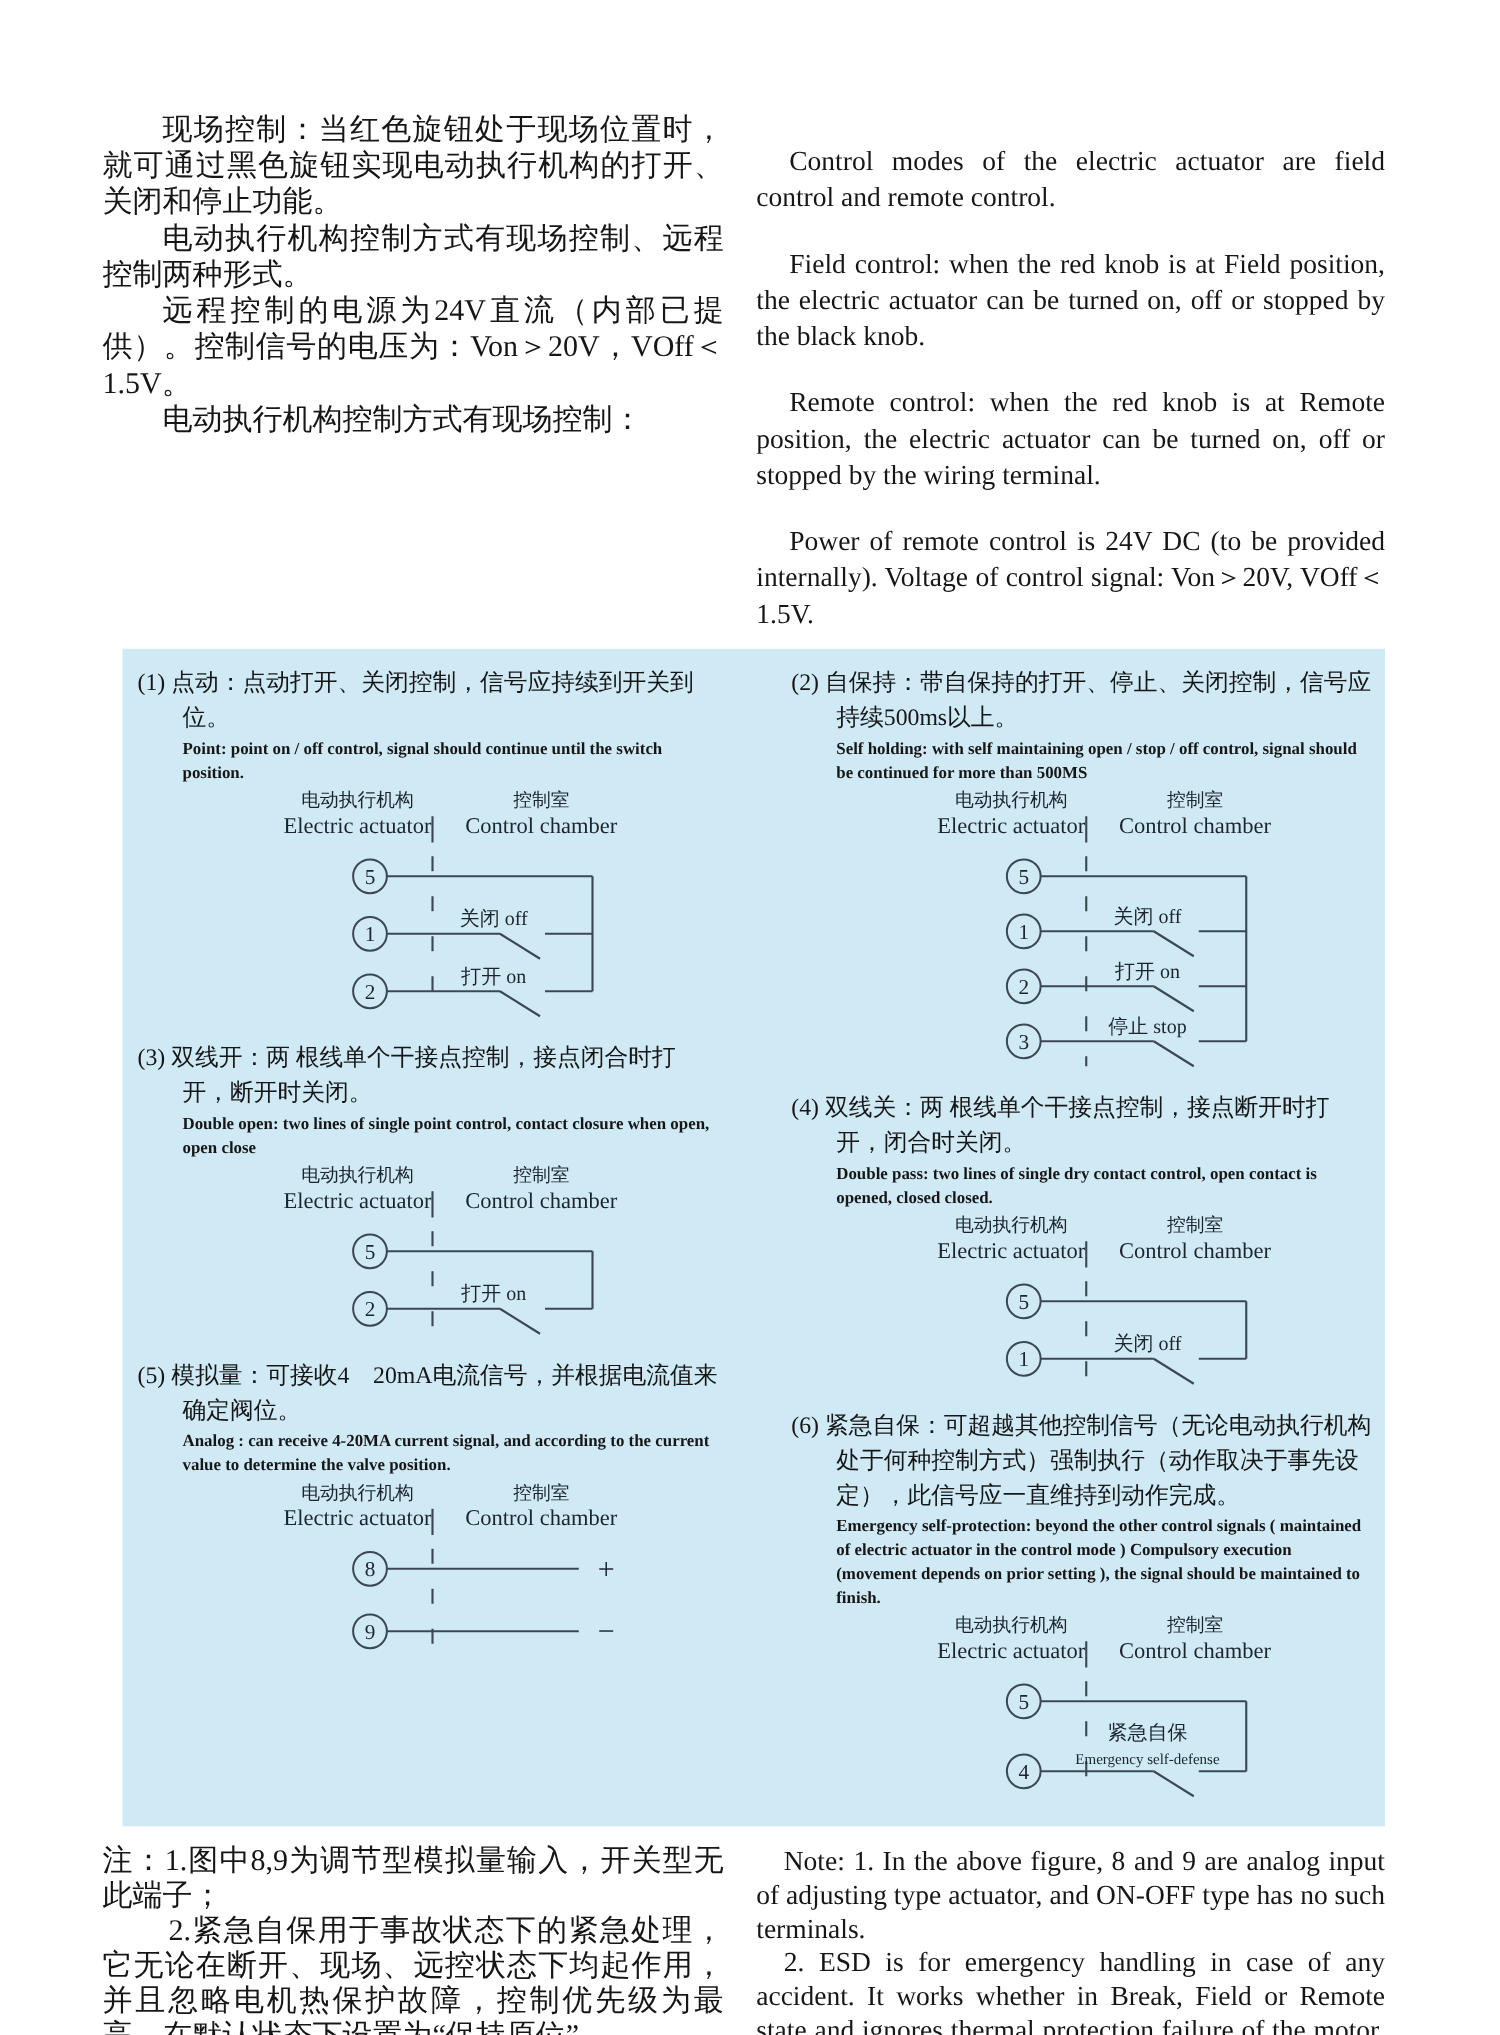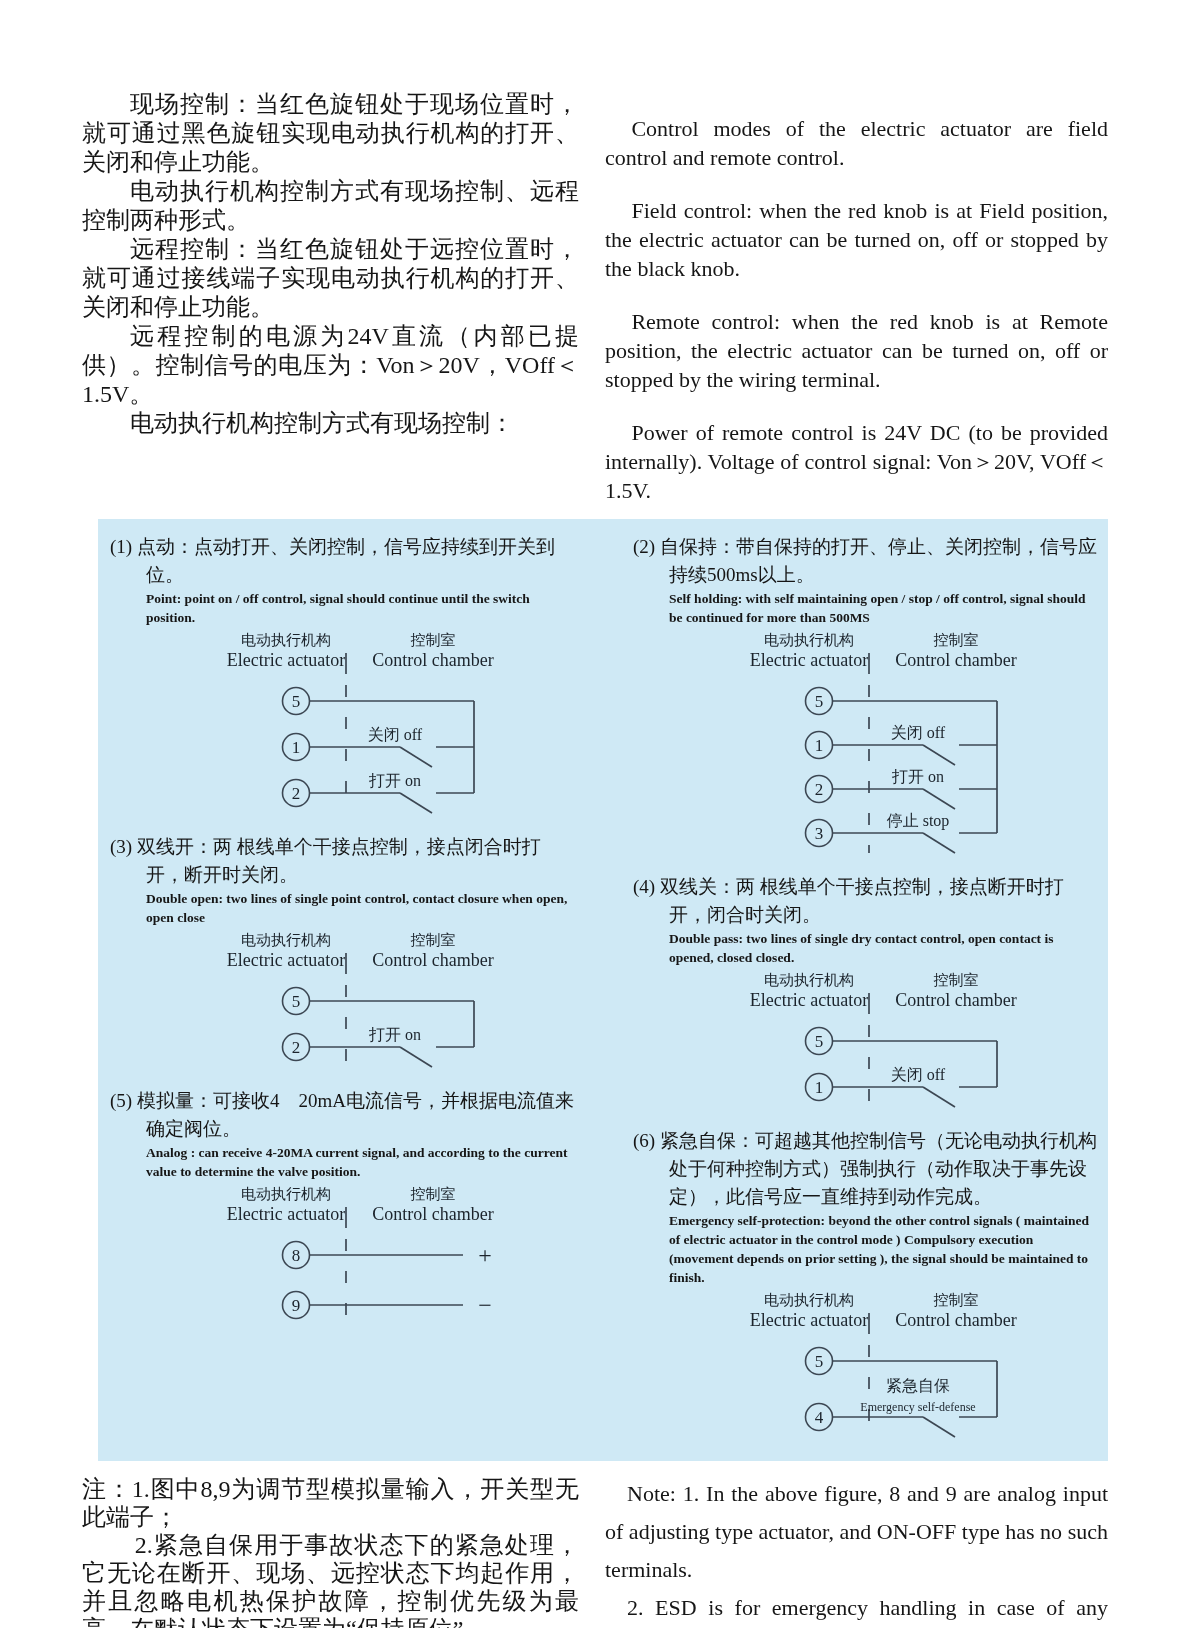--- a/index.html
+++ b/index.html
@@ -35,32 +35,31 @@
   .mode-sub{
     font-size:13.5px;line-height:19px;font-weight:bold;
     padding-left:36px;
   }
   .diagram{display:block;margin:2px auto 0;}
   
   .notes{margin-top:14px;}
   .notes-cn p{font-size:24px;line-height:28px;text-align:justify;}
   .notes-cn p{text-indent:2.2em;}
   .notes-cn p:first-child{text-indent:0;}
-  .notes-en p{font-size:22px;line-height:38px;text-align:justify;text-indent:1em;}
+  .notes-en p{font-size:22px;line-height:27px;text-align:justify;text-indent:1em;}
 </style>
 </head>
 <body>
 
 <div class="page">
 
   <div class="twocol">
     <div class="cn-col">
         <p>现场控制：当红色旋钮处于现场位置时，就可通过黑色旋钮实现电动执行机构的打开、关闭和停止功能。</p>
         <p>电动执行机构控制方式有现场控制、远程控制两种形式。</p>
-        <p>远程控制：当红色旋钮处于远控位置时，就可通过接线端子实现电动执行机构的打开、关闭和停止功能。</p>
         <p>远程控制的电源为24V直流（内部已提供）。控制信号的电压为：Von＞20V，VOff＜1.5V。</p>
         <p>电动执行机构控制方式有现场控制：</p>
       </div>
     <div class="en-col">
         <p>Control modes of the electric actuator are field control and remote control.</p>
         <p>Field control: when the red knob is at Field position, the electric actuator can be turned on, off or stopped by the black knob.</p>
         <p>Remote control: when the red knob is at Remote position, the electric actuator can be turned on, off or stopped by the wiring terminal.</p>
         <p>Power of remote control is 24V DC (to be provided internally). Voltage of control signal: Von＞20V, VOff＜1.5V.</p>
       </div>
   </div>

